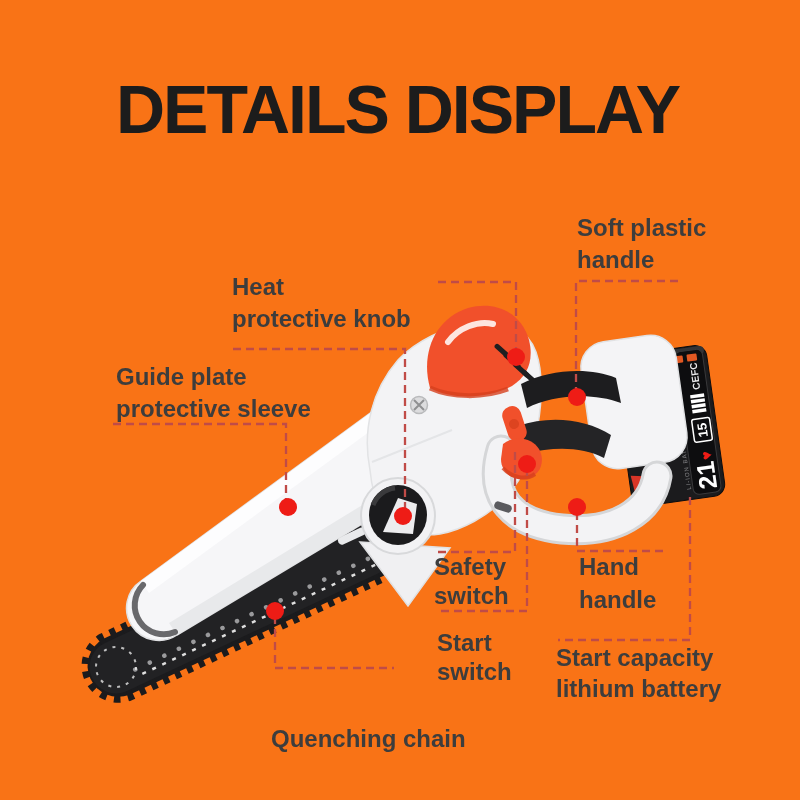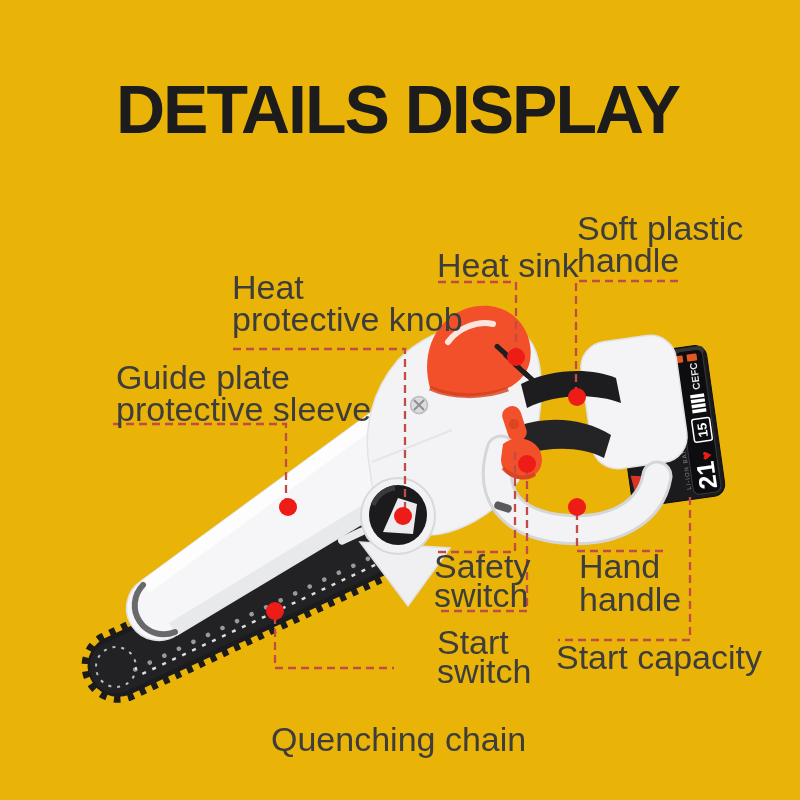--- a/index.html
+++ b/index.html
@@ -5,32 +5,32 @@
   :root{
     --accent_orange:#f1502b;
     --accent_orange_dark:#d6401e;
     --leader_red:#c04b47;
     --dot_red:#ee1c16;
     --label_gray:#3d3d3d;
     --title_black:#1c1c1c;
   }
   html,body{margin:0;padding:0;background:#ffffff;}
   .stage{
-    position:relative;width:800px;height:800px;background:#eab308;overflow:hidden;
+    position:relative;width:800px;height:800px;background:#f97316;overflow:hidden;
     font-family:"Liberation Sans", sans-serif;
   }
   .page-title{
     position:absolute;left:116px;top:76px;
     font-size:68px;line-height:66px;font-weight:bold;
     letter-spacing:-2px;color:var(--title_black);white-space:nowrap;
   }
   .saw-svg{position:absolute;left:0;top:0;width:800px;height:800px;}
   .callout{
     position:absolute;color:var(--label_gray);
-    font-size:34px;line-height:32px;font-weight:400;white-space:nowrap;
+    font-size:24px;line-height:32px;font-weight:700;white-space:nowrap;
   }
   .callout span{display:block;}
   .co-chain-knob{left:232px;top:271px;}
   .co-heat-sink{left:437px;top:249px;}
   .co-soft-plastic{left:577px;top:212px;}
   .co-guide-plate{left:116px;top:361px;}
   .co-safety{left:434px;top:552px;line-height:29px;}
   .co-start{left:437px;top:613px;line-height:29px;margin-top:15px;}
   .co-hand{left:579px;top:550px;line-height:33px;}
   .co-quench{left:271px;top:676px;margin-top:47px;}
@@ -171,23 +171,20 @@
       <circle cx="527" cy="464" r="9"></circle>
       <circle cx="577" cy="507" r="9"></circle>
       <circle cx="275" cy="611" r="9"></circle>
     </g>
   </svg>
 
   <div class="callout co-chain-knob">
     <span>Heat</span>
     <span>protective knob</span>
   </div>
-  <div class="callout co-heat-sink">
-    <span>Heat sink</span>
-  </div>
   <div class="callout co-soft-plastic">
     <span>Soft plastic</span>
     <span>handle</span>
   </div>
   <div class="callout co-guide-plate">
     <span>Guide plate</span>
     <span>protective sleeve</span>
   </div>
   <div class="callout co-safety">
     <span>Safety</span>
@@ -199,15 +196,16 @@
   </div>
   <div class="callout co-hand">
     <span>Hand</span>
     <span>handle</span>
   </div>
   <div class="callout co-quench">
     <span>Quenching chain</span>
   </div>
   <div class="callout co-battery">
     <span>Start capacity</span>
+    <span>lithium battery</span>
   </div>
 
 </div>
 
 </body></html>

